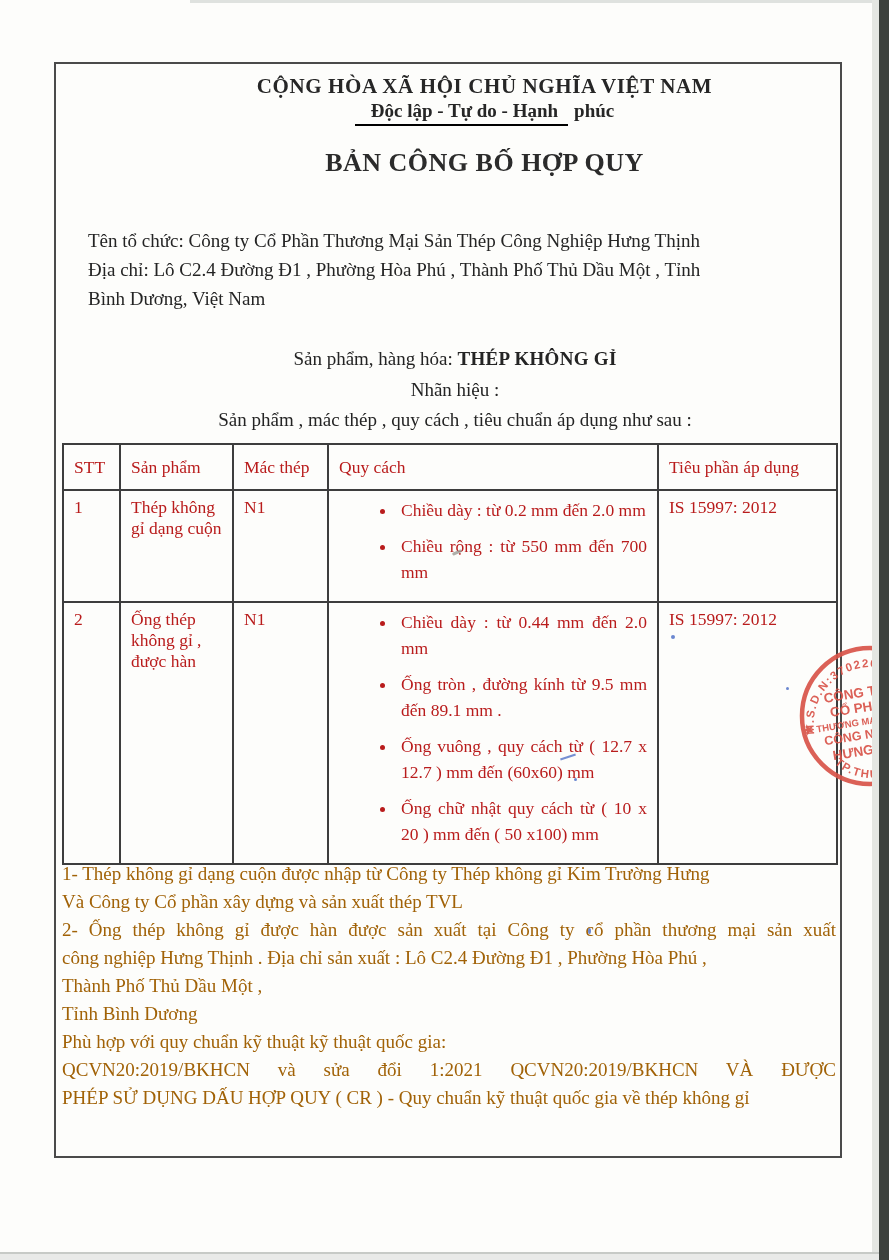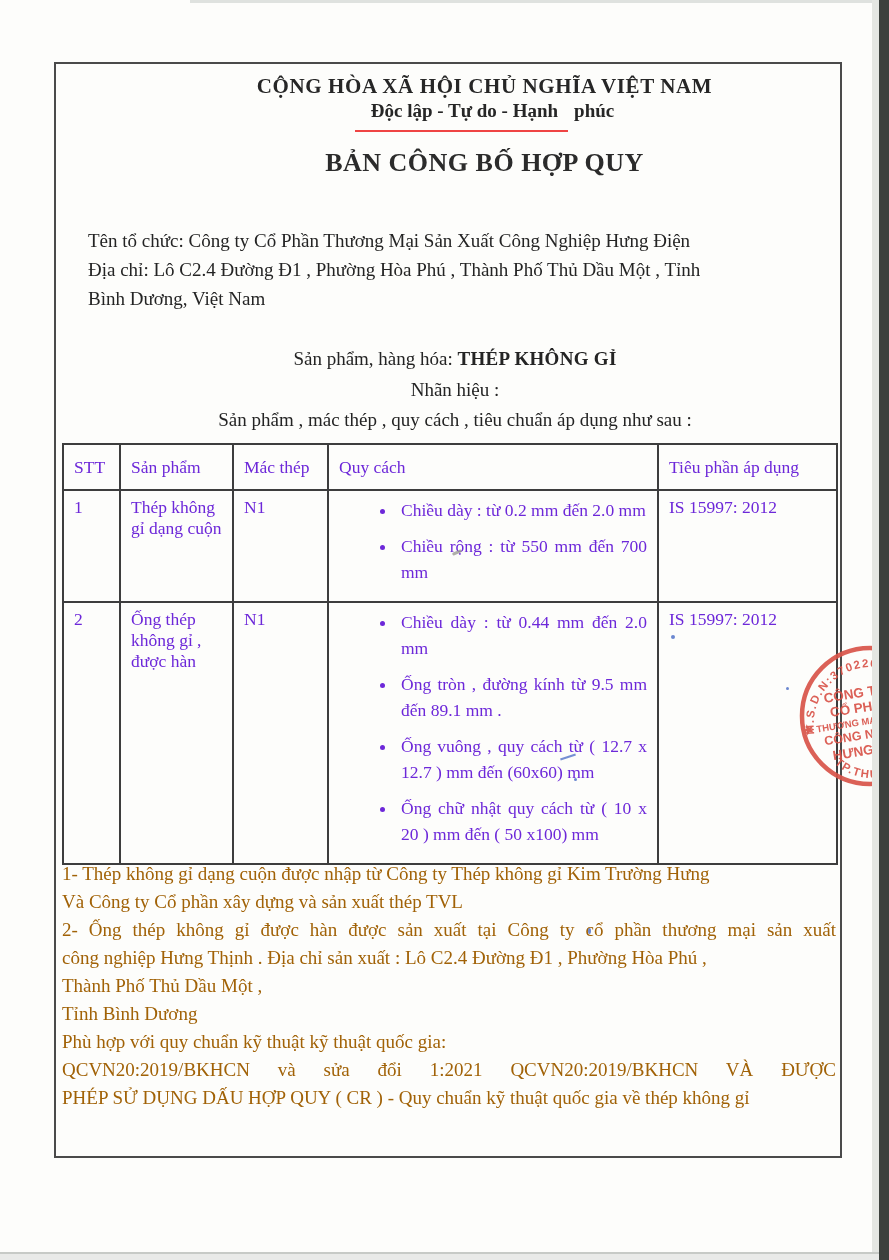--- a/index.html
+++ b/index.html
@@ -19,33 +19,33 @@
   .edge-bottom{position:absolute;left:0;top:1252px;width:889px;height:8px;background:#e9eae8;border-top:2px solid #c7cac6;z-index:6;}
   
   .frame{
     position:absolute;left:54px;top:62px;width:788px;height:1096px;
     border:2px solid #4a4a4a;box-sizing:border-box;z-index:1;
   }
   
   .center-col{position:absolute;left:54px;width:861px;text-align:center;z-index:2;}
   .nat-line{top:74px;font-size:21px;font-weight:bold;letter-spacing:.6px;color:#262626;}
   .motto{top:100px;font-size:19px;font-weight:bold;color:#262626;}
-  .motto .u{border-bottom:2px solid #ef4444;padding:0 10px 9px 16px;}
+  .motto .u{border-bottom:2px solid #000000;padding:0 10px 3px 16px;}
   .motto .tail{margin-left:6px;}
   .doc-title{top:148px;font-size:26px;font-weight:bold;letter-spacing:.5px;color:#2b2b2b;}
   .doc-number{top:190px;font-size:20px;color:#2b2b2b;}
   
   .org-block{position:absolute;left:88px;top:226px;width:730px;font-size:19px;line-height:29px;color:#242424;z-index:2;}
   .product-block{position:absolute;left:95px;top:344px;width:720px;font-size:19px;line-height:30.5px;color:#242424;z-index:2;text-align:center;}
   .product-block b{letter-spacing:.3px;}
   
   table.spec{
     position:absolute;left:62px;top:443px;width:774px;z-index:2;
     border-collapse:collapse;table-layout:fixed;
-    font-size:17.5px;color:#6d28d9;
+    font-size:17.5px;color:#b91c1c;
   }
   table.spec td,table.spec th{
     border:2px solid #3d3d3d;
     vertical-align:top;
     padding:6px 10px;
     font-weight:normal;
     text-align:left;
     overflow:hidden;
   }
   table.spec th{vertical-align:middle;height:40px;padding-top:2px;padding-bottom:2px;}
@@ -83,21 +83,21 @@
   <div class="frame"></div>
 
   <div class="center-col nat-line">CỘNG HÒA XÃ HỘI CHỦ NGHĨA VIỆT NAM</div>
   <div class="center-col motto">
     <span class="u">Độc lập - Tự do - Hạnh</span><span class="tail">phúc</span>
   </div>
 
   <div class="center-col doc-title">BẢN CÔNG BỐ HỢP QUY</div>
 
   <div class="org-block">
-    <div>Tên tổ chức: Công ty Cổ Phần Thương Mại Sản Xuất Công Nghiệp Hưng Điện</div>
+    <div>Tên tổ chức: Công ty Cổ Phần Thương Mại Sản Thép Công Nghiệp Hưng Thịnh</div>
     <div>Địa chỉ: Lô C2.4 Đường Đ1 , Phường Hòa Phú , Thành Phố Thủ Dầu Một , Tỉnh</div>
     <div>Bình Dương, Việt Nam</div>
   </div>
 
   <div class="product-block">
     <div><span>Sản phẩm, hàng hóa: </span><b>THÉP KHÔNG GỈ</b></div>
     <div>Nhãn hiệu :</div>
     <div>Sản phẩm , mác thép , quy cách , tiêu chuẩn áp dụng như sau :</div>
   </div>
 

